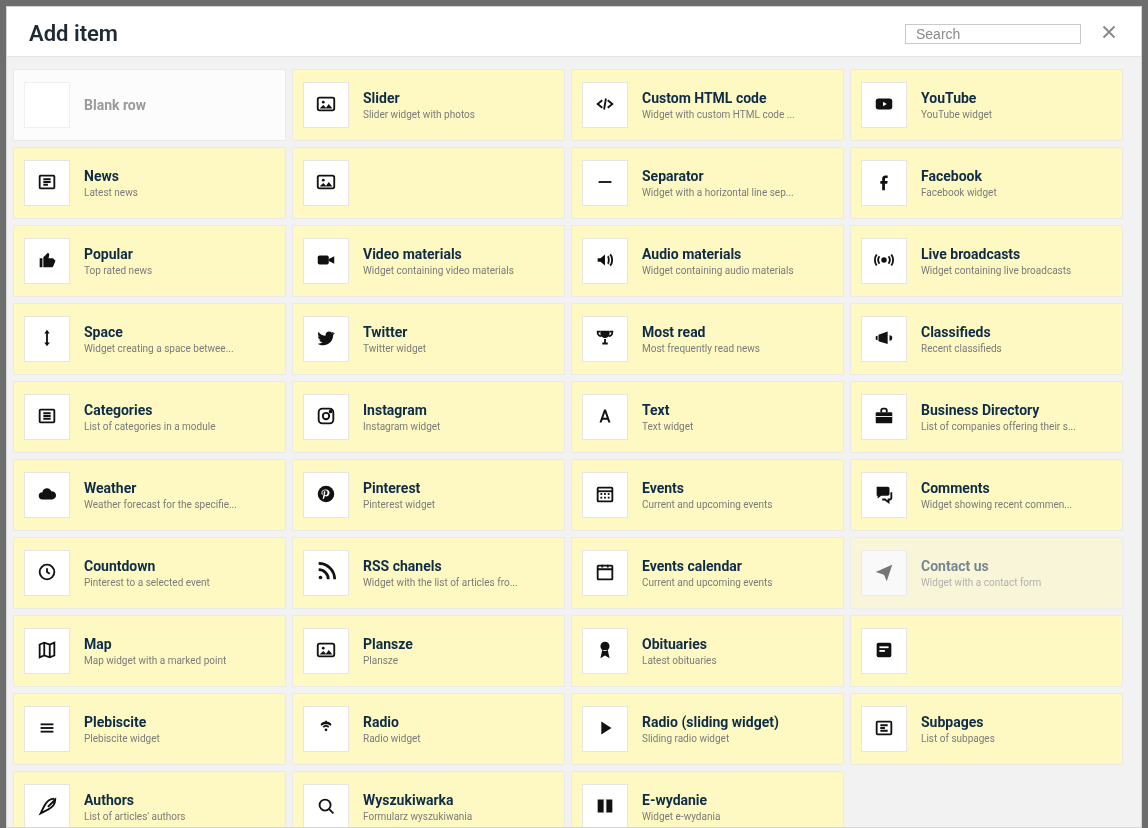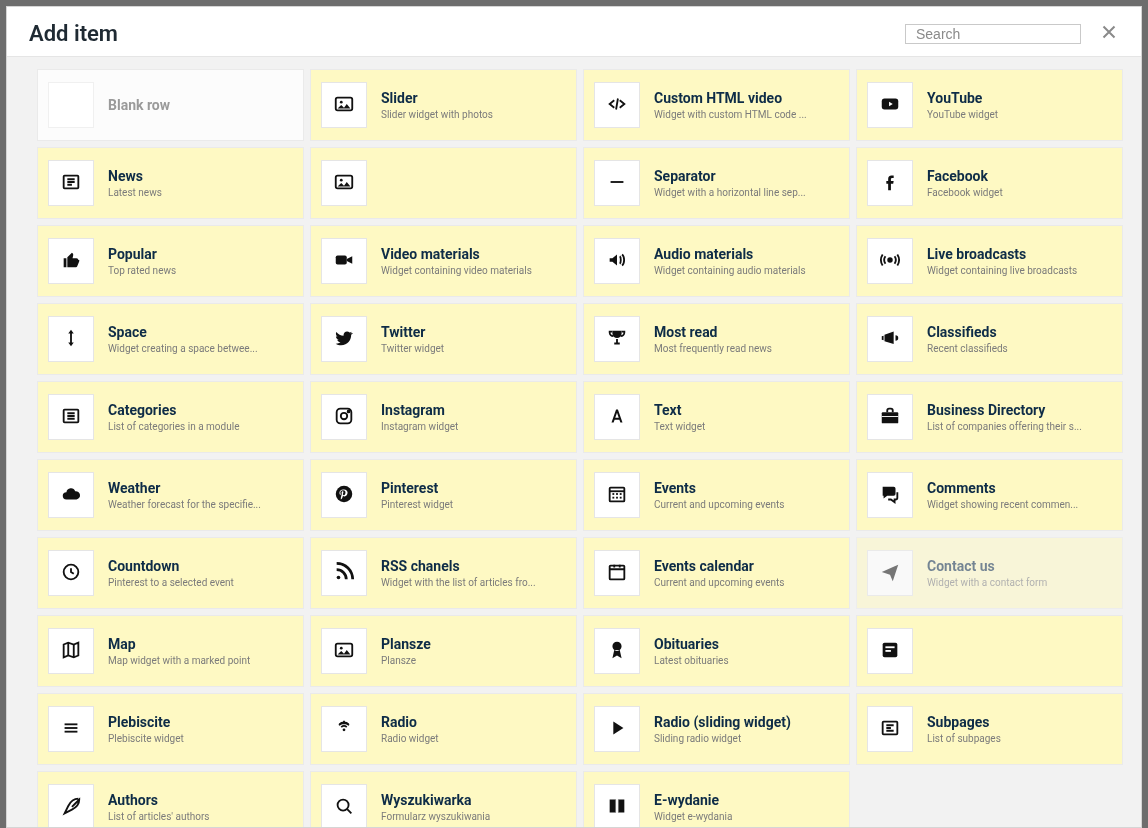--- a/index.html
+++ b/index.html
@@ -47,21 +47,21 @@
   .close-btn {
     width: 20px; height: 20px;
     display: flex; align-items: center; justify-content: center;
     cursor: pointer;
     color: #8a8a8a;
     font-size: 18px;
     background: none; border: none;
   }
   .modal-body {
     flex: 1;
-    padding: 12px 18px 22px 30px;
+    padding: 12px 18px 22px 6px;
     background: #f2f2f2;
     overflow: auto;
   }
   .grid {
     display: grid;
     grid-template-columns: repeat(4, 1fr);
     gap: 6px;
   }
   .card {
     background: #fef9c3;
@@ -157,21 +157,21 @@
             <div class="sub">Slider widget with photos</div>
           </div>
         </div>
         <div class="card">
           <div class="icon-box">
             <span class="glyph"><svg viewBox="0 0 24 24" fill="none" stroke="currentColor" stroke-width="2">
                 <path d="M9 8l-5 4 5 4M15 8l5 4-5 4M13 6l-2 12"></path>
               </svg></span>
           </div>
           <div class="texts">
-            <div class="title">Custom HTML video</div>
+            <div class="title">Custom HTML code</div>
             <div class="sub">Widget with custom HTML code ...</div>
           </div>
         </div>
         <div class="card">
           <div class="icon-box">
             <span class="glyph"><svg viewBox="0 0 24 24" fill="currentColor">
                 <rect x="3" y="6" width="18" height="12" rx="3"></rect>
                 <path d="M11 9.5v5l4-2.5z" fill="#fff"></path>
               </svg></span>
           </div>

